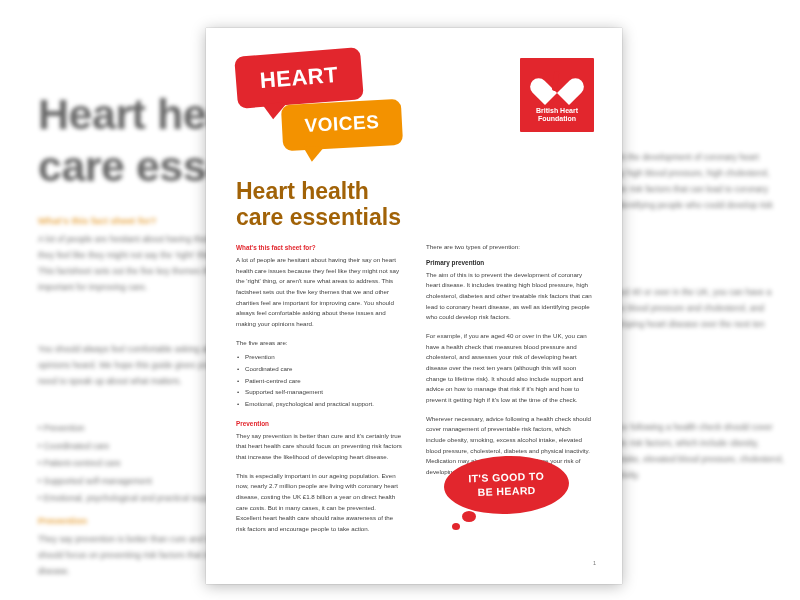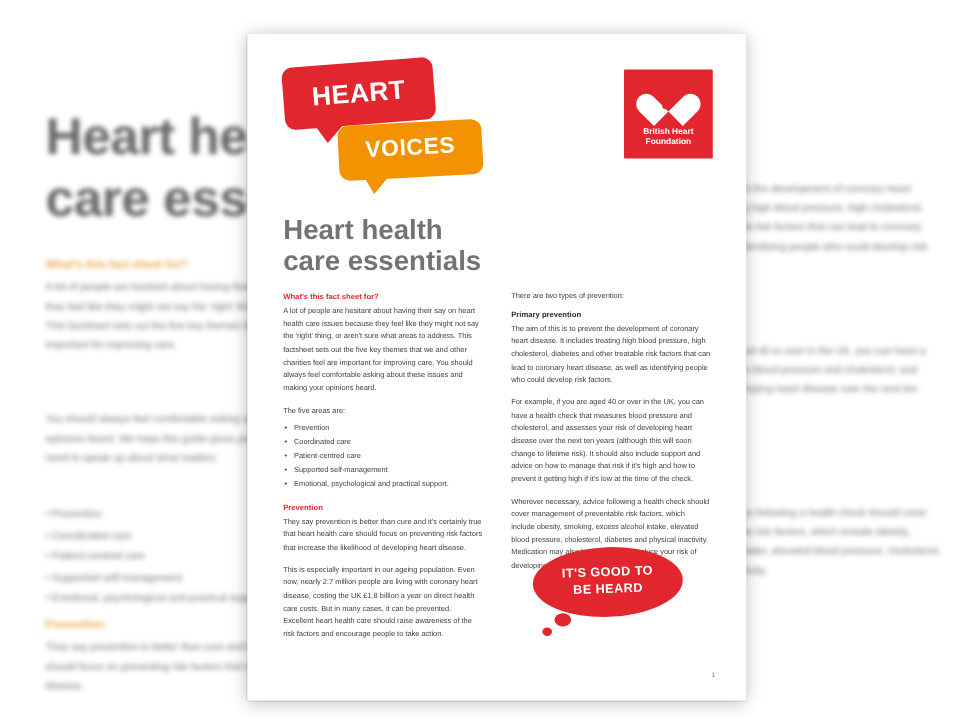--- a/index.html
+++ b/index.html
@@ -220,21 +220,21 @@
 
   
   .doc-title {
     position: absolute;
     left: 30px;
     top: 150px;
     width: 190px;
     font-size: 23px;
     line-height: 1.13;
     font-weight: bold;
-    color: #737373;
+    color: #a16207;
   }
 
   
   .cols {
     position: absolute;
     left: 30px;
     top: 214px;
     width: 356px;
     height: 320px;
   }

